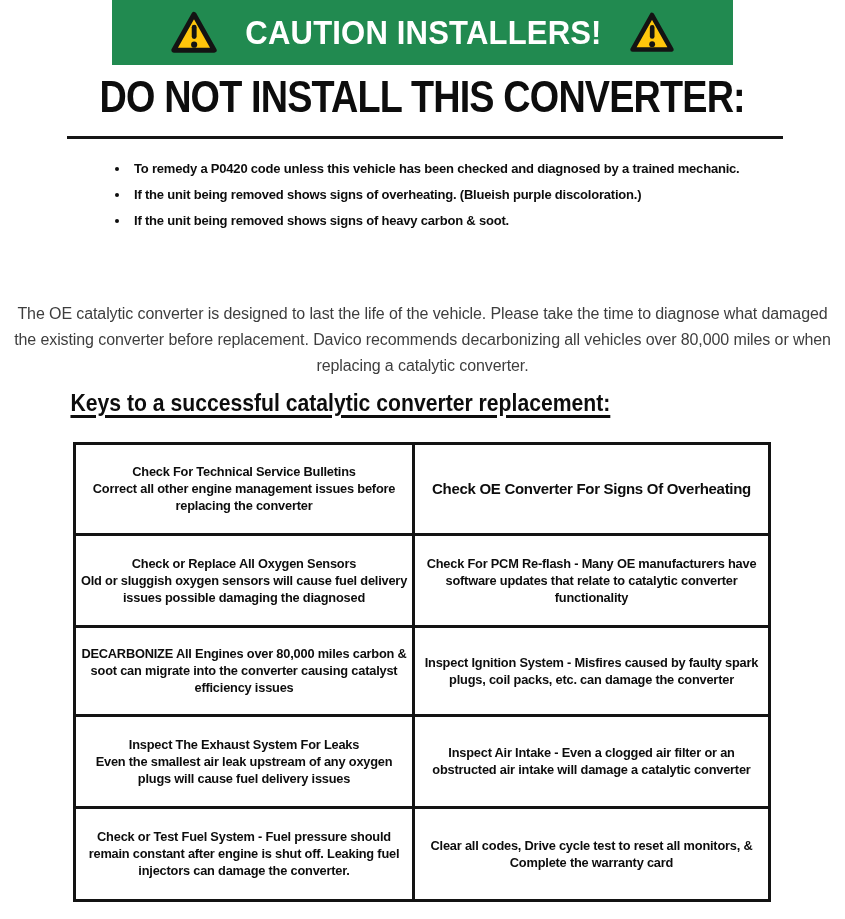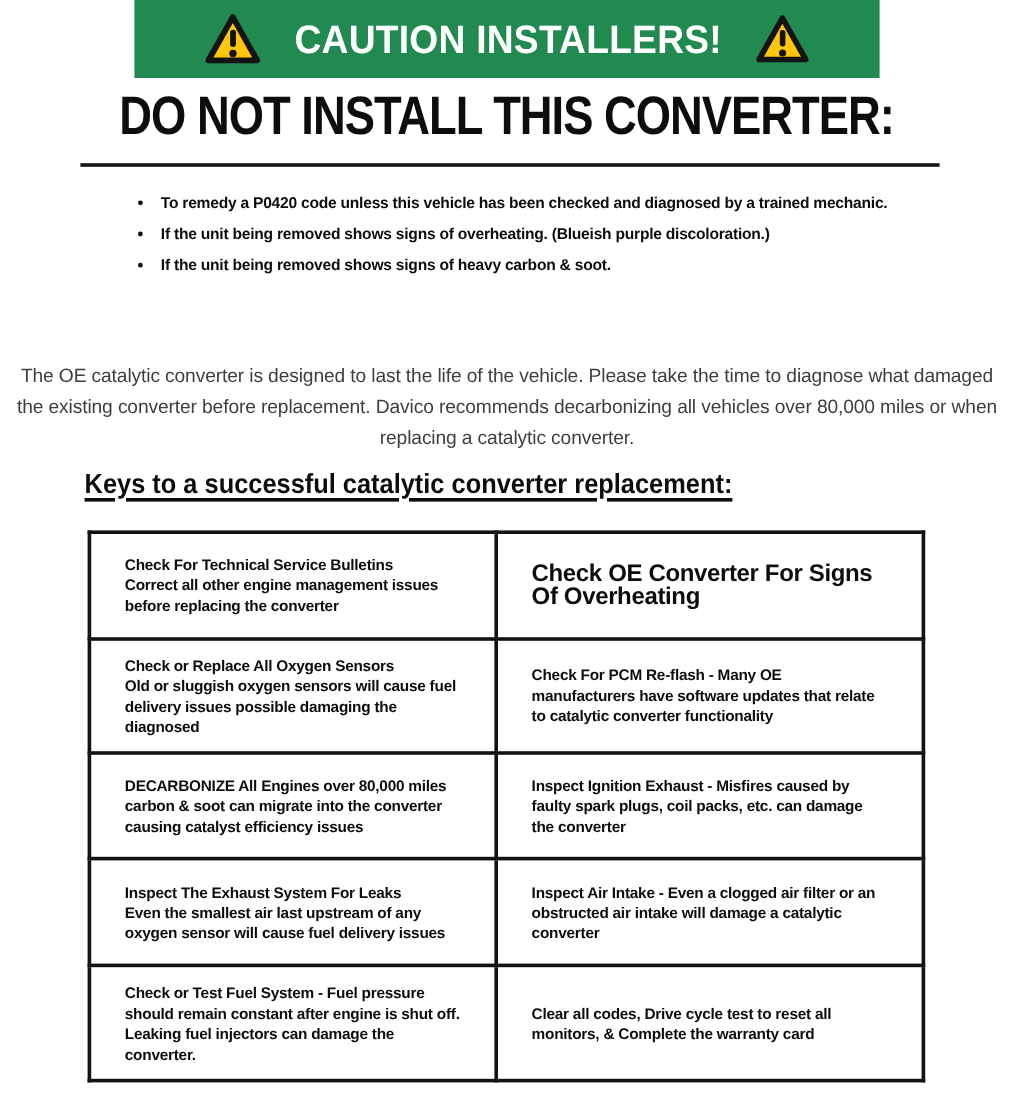--- a/index.html
+++ b/index.html
@@ -120,38 +120,38 @@
     position: absolute;
     top: 442px;
     left: 73px;
     width: 695px;
     height: 460px;
     border-collapse: collapse;
     table-layout: fixed;
   }
   .tips-table td {
     border: 3px solid #131313;
-    text-align: left;
+    text-align: center;
     vertical-align: middle;
     font-weight: 700;
     font-size: 12.8px;
     line-height: 17px;
     letter-spacing: -0.2px;
     color: #0d0d0d;
-    padding: 6px 28px;
+    padding: 6px 2px;
   }
   .tips-table col.c-left  { width: 339px; }
   .tips-table col.c-right { width: 356px; }
   .tips-table tr.r1 { height: 77px; }
   .tips-table tr.r2 { height: 78px; margin-top: 44px; }
   .tips-table tr.r3 { height: 76px; }
   .tips-table tr.r4 { height: 78px; }
   .tips-table tr.r5 { height: 72px; }
   .tips-table tr.r6 { height: 79px; }
-  .tips-table td.big-cell { font-size: 20px; line-height: 19px; letter-spacing: -0.3px; }
+  .tips-table td.big-cell { font-size: 15px; line-height: 19px; letter-spacing: -0.3px; }
   .cell-line { min-height: 0; }
 </style>
 </head>
 <body>
 
 <div class="page">
 
   <div class="banner" style="background-color: rgb(33, 138, 80);">
     <svg class="tri-icon" width="48" height="46" viewBox="0 0 64 60" aria-hidden="true">
       <path d="M32 5 L59 53 H5 Z" stroke="#131313" stroke-width="6.5" stroke-linejoin="round" fill="#ffc60b"></path>
@@ -202,27 +202,27 @@
         </td>
         <td>
           <div class="cell-line">Check For PCM Re-flash - Many OE manufacturers have software updates that relate to catalytic converter functionality</div>
         </td>
       </tr>
       <tr class="r3">
         <td>
           <div class="cell-line">DECARBONIZE All Engines over 80,000 miles carbon &amp; soot can migrate into the converter causing catalyst efficiency issues</div>
         </td>
         <td>
-          <div class="cell-line">Inspect Ignition Exhaust - Misfires caused by faulty spark plugs, coil packs, etc. can damage the converter</div>
+          <div class="cell-line">Inspect Ignition System - Misfires caused by faulty spark plugs, coil packs, etc. can damage the converter</div>
         </td>
       </tr>
       <tr class="r4">
         <td>
           <div class="cell-line">Inspect The Exhaust System For Leaks</div>
-          <div class="cell-line">Even the smallest air last upstream of any oxygen sensor will cause fuel delivery issues</div>
+          <div class="cell-line">Even the smallest air leak upstream of any oxygen plugs will cause fuel delivery issues</div>
         </td>
         <td>
           <div class="cell-line">Inspect Air Intake - Even a clogged air filter or an obstructed air intake will damage a catalytic converter</div>
         </td>
       </tr>
       <tr class="r6">
         <td>
           <div class="cell-line">Check or Test Fuel System - Fuel pressure should remain constant after engine is shut off.  Leaking fuel injectors can damage the converter.</div>
         </td>
         <td>

